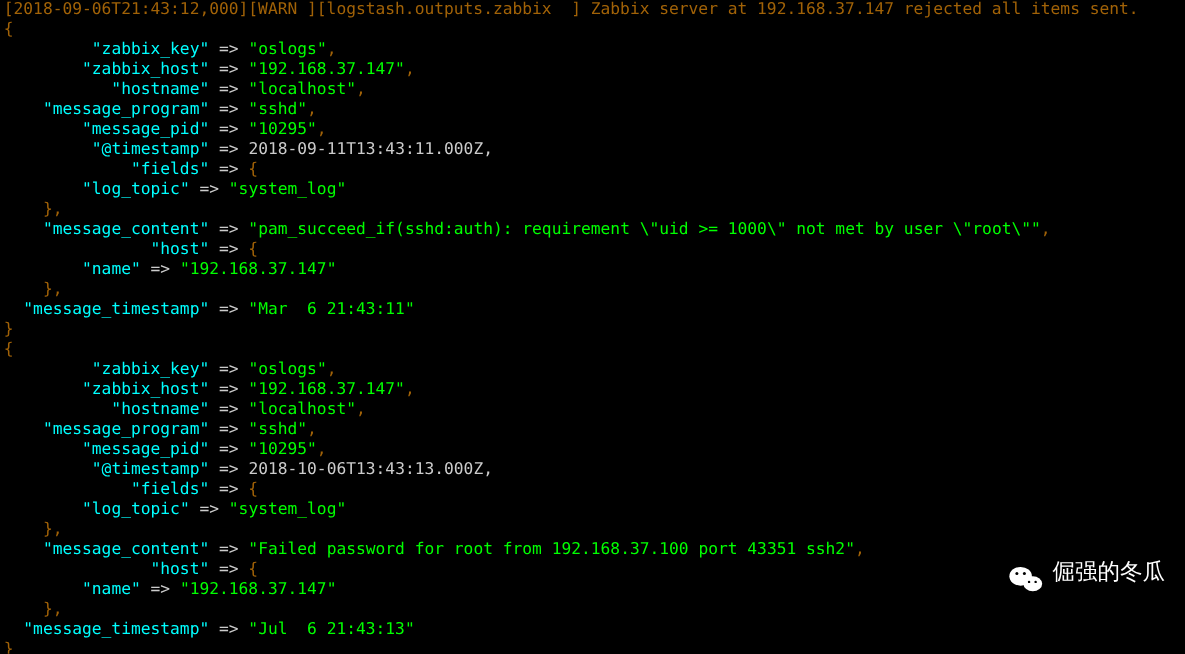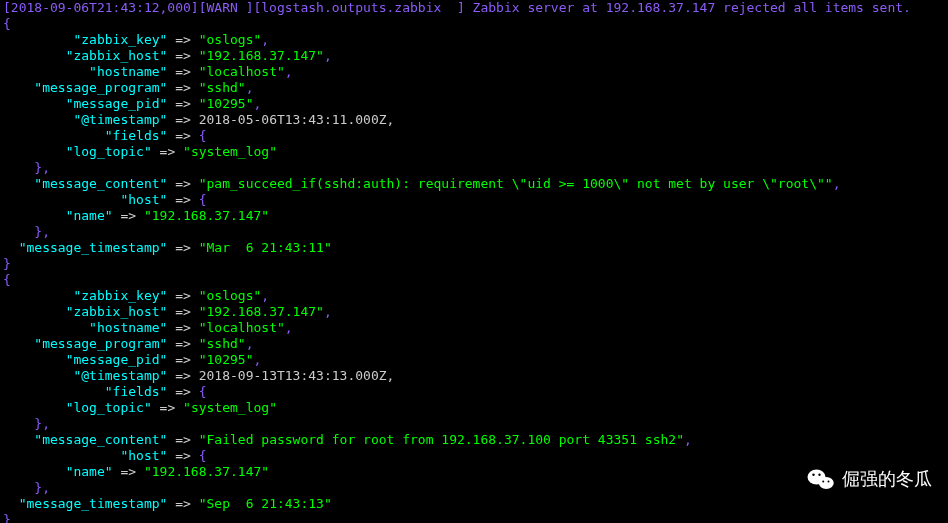--- a/index.html
+++ b/index.html
@@ -1,58 +1,58 @@
 <!DOCTYPE html>
 <html><head>
 <meta charset="utf-8">
 <style>
   html,body{margin:0;padding:0;background:#000;color:#ccc;font-family:"DejaVu Sans Mono","Courier New",monospace;font-size:13px;line-height:16px;width:948px;height:523px;overflow:hidden}
   .terminal{white-space:pre;padding:0 3px}
   .k{color:#0ff}      
   .s{color:#0f0}      
-  .p{color:#8b5cf6}      
+  .p{color:#a16207}      
   .d{color:#ccc}      
-  .watermark{position:absolute;right:16px;bottom:28px;color:#fff;font-family:Liberation Mono, monospace;font-size:18px;display:flex;align-items:center;gap:6px;text-shadow:0 0 3px rgba(0,0,0,.9)}
+  .watermark{position:absolute;right:16px;bottom:44px;color:#fff;font-family:Liberation Serif, serif;font-size:18px;display:flex;align-items:flex-start;gap:6px;text-shadow:0 0 3px rgba(0,0,0,.9)}
   .watermark svg{width:30px;height:30px}
 </style>
 </head>
 <body>
 
 <div class="terminal"><span class="p">[2018-09-06T21:43:12,000][WARN ][logstash.outputs.zabbix  ] Zabbix server at 192.168.37.147 rejected all items sent. </span>
 <span class="p">{</span>
 <span class="d">         </span><span class="k">"<span>zabbix_key</span>"</span><span class="d"> =&gt; </span><span class="s">"<span>oslogs</span>"</span><span class="p">,</span>
 <span class="d">        </span><span class="k">"<span>zabbix_host</span>"</span><span class="d"> =&gt; </span><span class="s">"<span>192.168.37.147</span>"</span><span class="p">,</span>
 <span class="d">           </span><span class="k">"<span>hostname</span>"</span><span class="d"> =&gt; </span><span class="s">"<span>localhost</span>"</span><span class="p">,</span>
 <span class="d">    </span><span class="k">"<span>message_program</span>"</span><span class="d"> =&gt; </span><span class="s">"<span>sshd</span>"</span><span class="p">,</span>
 <span class="d">        </span><span class="k">"<span>message_pid</span>"</span><span class="d"> =&gt; </span><span class="s">"<span>10295</span>"</span><span class="p">,</span>
-<span class="d">         </span><span class="k">"<span>@timestamp</span>"</span><span class="d"> =&gt; </span><span class="d"><span>2018-05-06T13:43:11.000Z</span>,</span>
+<span class="d">         </span><span class="k">"<span>@timestamp</span>"</span><span class="d"> =&gt; </span><span class="d"><span>2018-09-11T13:43:11.000Z</span>,</span>
 <span class="d">             </span><span class="k">"<span>fields</span>"</span><span class="d"> =&gt; </span><span class="p">{</span>
 <span class="d">        </span><span class="k">"<span>log_topic</span>"</span><span class="d"> =&gt; </span><span class="s">"<span>system_log</span>"</span>
 <span class="d">    </span><span class="p">},</span>
 <span class="d">    </span><span class="k">"<span>message_content</span>"</span><span class="d"> =&gt; </span><span class="s">"<span>pam_succeed_if(sshd:auth): requirement \"uid &gt;= 1000\" not met by user \"root\"</span>"</span><span class="p">,</span>
 <span class="d">               </span><span class="k">"<span>host</span>"</span><span class="d"> =&gt; </span><span class="p">{</span>
 <span class="d">        </span><span class="k">"<span>name</span>"</span><span class="d"> =&gt; </span><span class="s">"<span>192.168.37.147</span>"</span>
 <span class="d">    </span><span class="p">},</span>
 <span class="d">  </span><span class="k">"<span>message_timestamp</span>"</span><span class="d"> =&gt; </span><span class="s">"<span>Mar  6 21:43:11</span>"</span>
 <span class="p">}</span>
 <span class="p">{</span>
 <span class="d">         </span><span class="k">"<span>zabbix_key</span>"</span><span class="d"> =&gt; </span><span class="s">"<span>oslogs</span>"</span><span class="p">,</span>
 <span class="d">        </span><span class="k">"<span>zabbix_host</span>"</span><span class="d"> =&gt; </span><span class="s">"<span>192.168.37.147</span>"</span><span class="p">,</span>
 <span class="d">           </span><span class="k">"<span>hostname</span>"</span><span class="d"> =&gt; </span><span class="s">"<span>localhost</span>"</span><span class="p">,</span>
 <span class="d">    </span><span class="k">"<span>message_program</span>"</span><span class="d"> =&gt; </span><span class="s">"<span>sshd</span>"</span><span class="p">,</span>
 <span class="d">        </span><span class="k">"<span>message_pid</span>"</span><span class="d"> =&gt; </span><span class="s">"<span>10295</span>"</span><span class="p">,</span>
-<span class="d">         </span><span class="k">"<span>@timestamp</span>"</span><span class="d"> =&gt; </span><span class="d"><span>2018-09-13T13:43:13.000Z</span>,</span>
+<span class="d">         </span><span class="k">"<span>@timestamp</span>"</span><span class="d"> =&gt; </span><span class="d"><span>2018-10-06T13:43:13.000Z</span>,</span>
 <span class="d">             </span><span class="k">"<span>fields</span>"</span><span class="d"> =&gt; </span><span class="p">{</span>
 <span class="d">        </span><span class="k">"<span>log_topic</span>"</span><span class="d"> =&gt; </span><span class="s">"<span>system_log</span>"</span>
 <span class="d">    </span><span class="p">},</span>
 <span class="d">    </span><span class="k">"<span>message_content</span>"</span><span class="d"> =&gt; </span><span class="s">"<span>Failed password for root from 192.168.37.100 port 43351 ssh2</span>"</span><span class="p">,</span>
 <span class="d">               </span><span class="k">"<span>host</span>"</span><span class="d"> =&gt; </span><span class="p">{</span>
 <span class="d">        </span><span class="k">"<span>name</span>"</span><span class="d"> =&gt; </span><span class="s">"<span>192.168.37.147</span>"</span>
 <span class="d">    </span><span class="p">},</span>
-<span class="d">  </span><span class="k">"<span>message_timestamp</span>"</span><span class="d"> =&gt; </span><span class="s">"<span>Sep  6 21:43:13</span>"</span>
+<span class="d">  </span><span class="k">"<span>message_timestamp</span>"</span><span class="d"> =&gt; </span><span class="s">"<span>Jul  6 21:43:13</span>"</span>
 <span class="p">}</span></div>
 
 <div class="watermark">
   <svg viewBox="0 0 40 40" fill="#fff">
     <ellipse cx="14" cy="16" rx="12" ry="10"></ellipse>
     <ellipse cx="27" cy="24" rx="10" ry="8"></ellipse>
     <circle cx="10" cy="13" r="1.6" fill="#000"></circle>
     <circle cx="18" cy="13" r="1.6" fill="#000"></circle>
     <circle cx="23" cy="22" r="1.3" fill="#000"></circle>
     <circle cx="30" cy="22" r="1.3" fill="#000"></circle>

